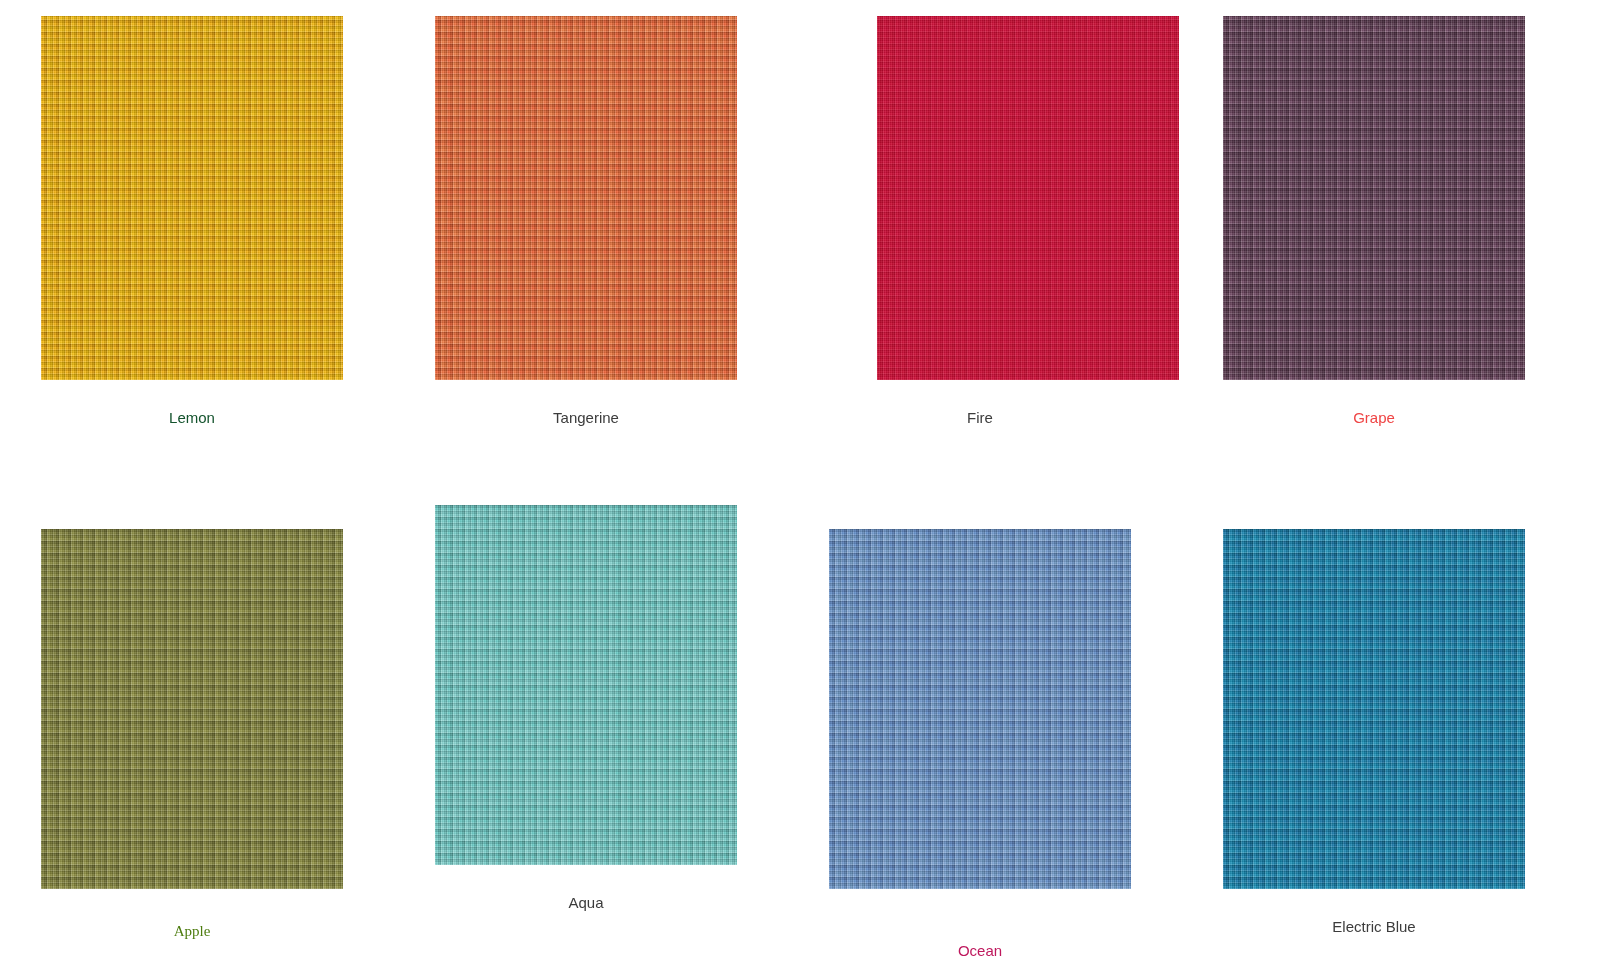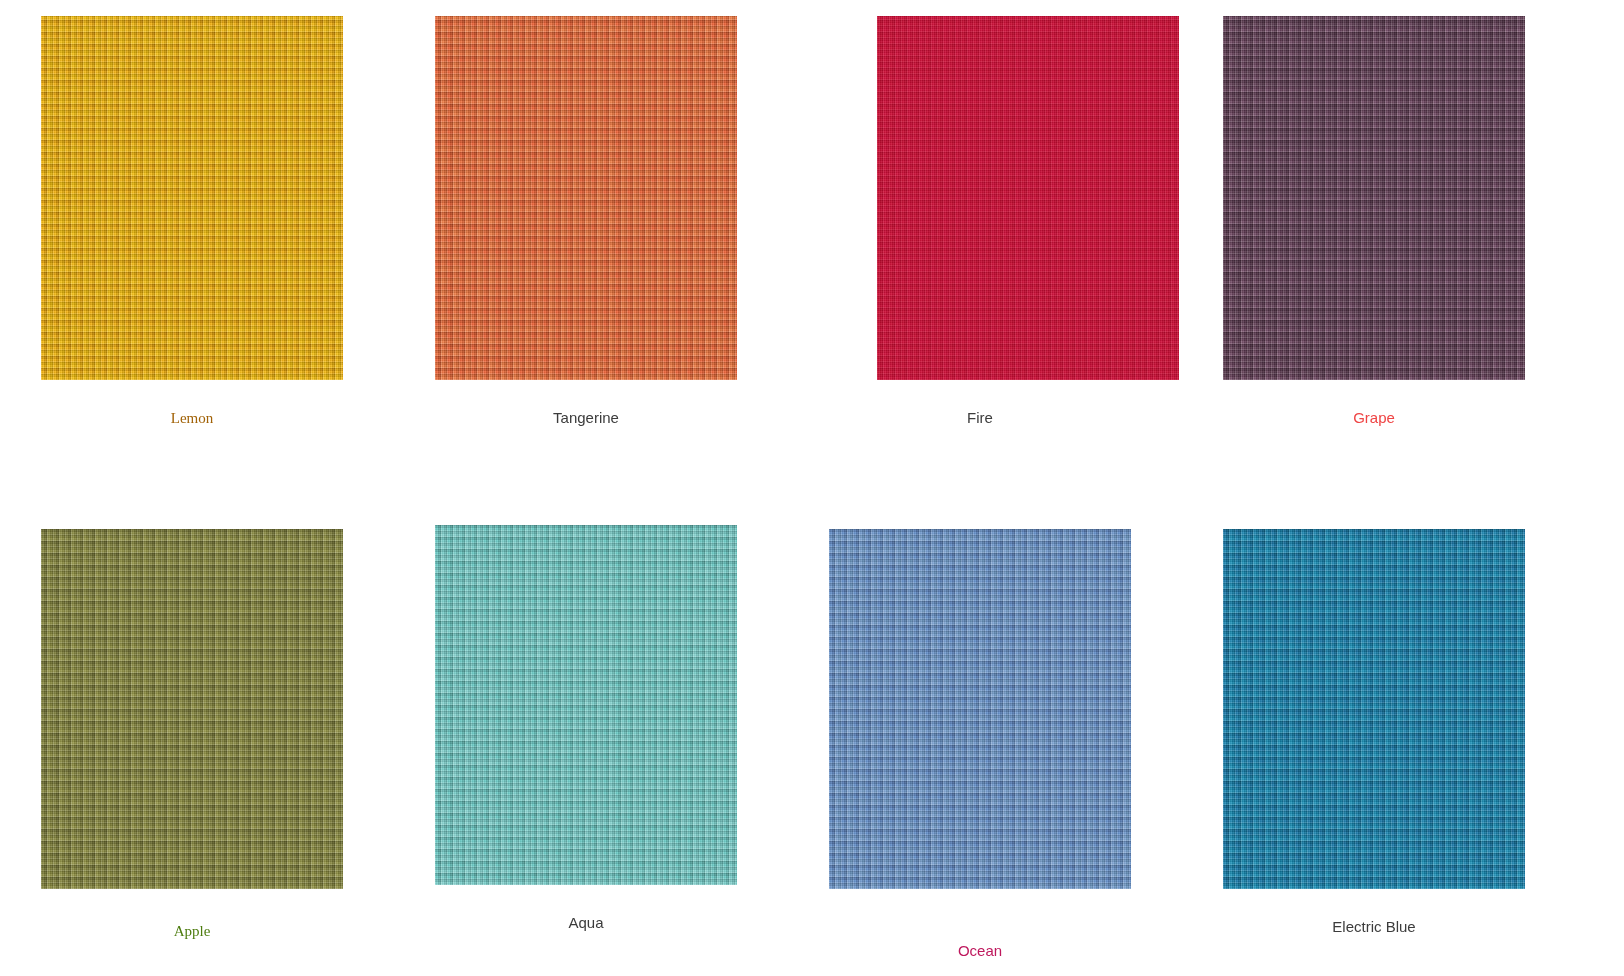--- a/index.html
+++ b/index.html
@@ -123,21 +123,21 @@
 <body>
 
 <div id="swatch-grid">
     <div class="swatch-cell" style="left: 41px; top: 16px; width: 302px;">
       <div class="swatch-chip" style="width: 302px; height: 364px; background-color: rgb(245, 183, 7);">
         <div class="weave weave-warp"></div>
         <div class="weave weave-weft"></div>
         <div class="weave weave-interlace"></div>
         <div class="weave weave-grain"></div>
       </div>
-      <div class="swatch-label" style="top: 392px; width: 302px; color: #a16207; font-family: Liberation Serif, serif;">Lemon</div>
+      <div class="swatch-label" style="top: 392px; width: 302px; color: #14532d;">Lemon</div>
     </div>
     <div class="swatch-cell" style="left: 435px; top: 16px; width: 302px; border-radius: 19px;">
       <div class="swatch-chip" style="width: 302px; height: 364px; background-color: rgb(238, 107, 54);">
         <div class="weave weave-warp"></div>
         <div class="weave weave-weft"></div>
         <div class="weave weave-interlace"></div>
         <div class="weave weave-grain"></div>
       </div>
       <div class="swatch-label" style="top: 392px; width: 302px; color: rgb(60, 60, 60);">Tangerine</div>
     </div>
@@ -161,21 +161,21 @@
     </div>
     <div class="swatch-cell" style="left: 41px; top: 529px; width: 302px;">
       <div class="swatch-chip" style="width: 302px; height: 360px; background-color: rgb(134, 135, 59);">
         <div class="weave weave-warp"></div>
         <div class="weave weave-weft"></div>
         <div class="weave weave-interlace"></div>
         <div class="weave weave-grain"></div>
       </div>
       <div class="swatch-label" style="top: 392px; width: 302px; color: #4d7c0f; font-family: Liberation Serif, serif;">Apple</div>
     </div>
-    <div class="swatch-cell" style="left: 435px; top: 525px; width: 302px;">
+    <div class="swatch-cell" style="left: 435px; top: 505px; width: 302px;">
       <div class="swatch-chip" style="width: 302px; height: 360px; background-color: rgb(116, 207, 202);">
         <div class="weave weave-warp"></div>
         <div class="weave weave-weft"></div>
         <div class="weave weave-interlace"></div>
         <div class="weave weave-grain"></div>
       </div>
       <div class="swatch-label" style="top: 388px; width: 302px; color: rgb(60, 60, 60);">Aqua</div>
     </div>
     <div class="swatch-cell" style="left: 829px; top: 529px; width: 302px;">
       <div class="swatch-chip" style="width: 302px; height: 360px; background-color: rgb(108, 151, 206);">

